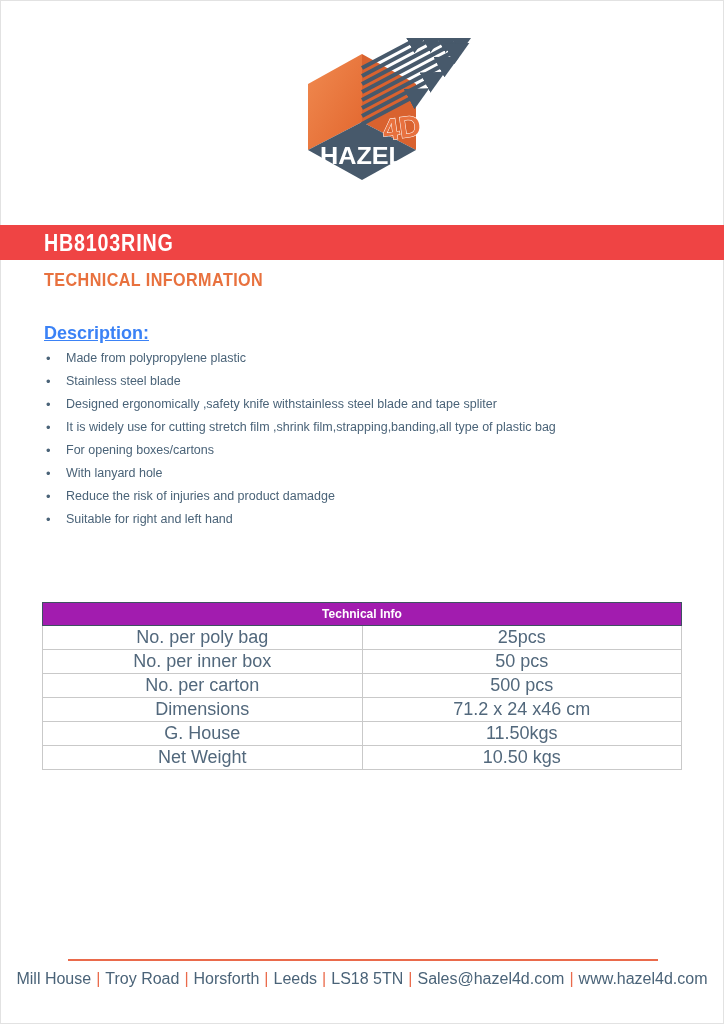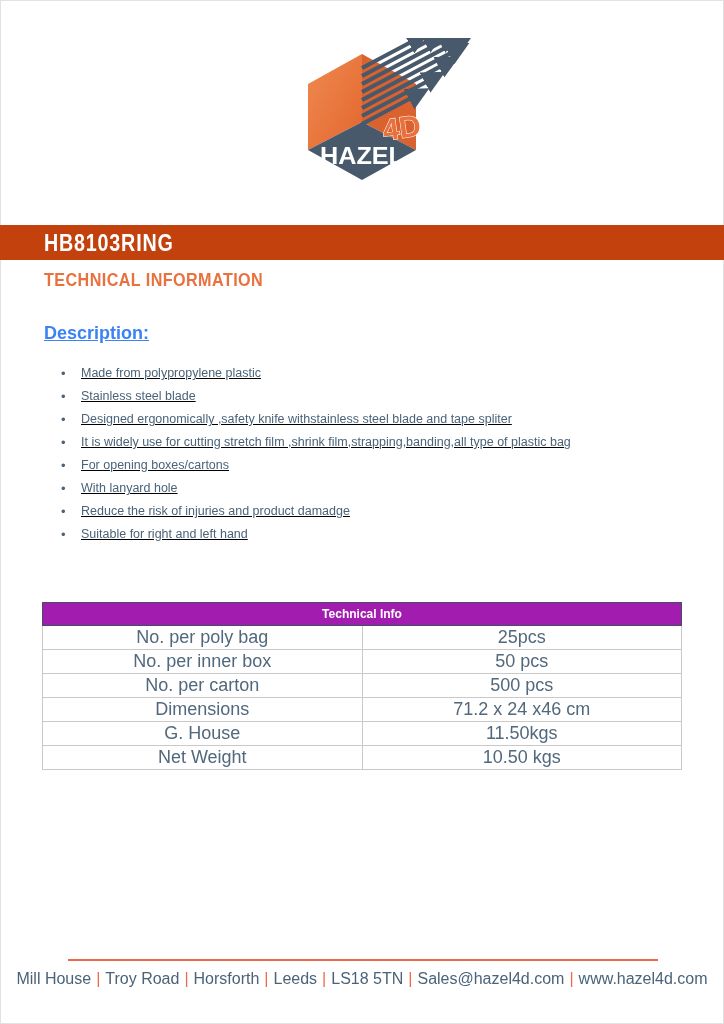--- a/index.html
+++ b/index.html
@@ -8,42 +8,42 @@
     font-family:"Liberation Sans", sans-serif; overflow:hidden;
     outline:1px solid #e2e2e2; outline-offset:-1px;
   }
 
   
   .logo { position:absolute; left:300px; top:38px; width:182px; height:152px; }
 
   
   .banner {
     position:absolute; left:0; right:0; top:225px; height:35px;
-    background:#c2410c; display:flex; align-items:center;
+    background:#ef4444; display:flex; align-items:center;
   }
   .banner-title {
     color:#ffffff; font-size:24px; font-weight:bold; margin-left:44px;
     letter-spacing:1px; transform:scaleX(0.82); transform-origin:left center;
     white-space:nowrap;
   }
 
   .section-title {
     position:absolute; left:44px; top:269px; color:#E8713E;
     font-size:19px; font-weight:bold; letter-spacing:0.5px;
     transform:scaleX(0.85); transform-origin:left top; white-space:nowrap;
   }
 
   .desc-heading {
     position:absolute; left:44px; top:323px; color:#3b82f6;
     font-size:18px; font-weight:bold; text-decoration:underline;text-align:center;
   }
 
   .bullets {
-    position:absolute; left:44px; top:347px; margin:15px; padding:0;
-    list-style:none; width:620px;text-decoration:underline;
+    position:absolute; left:44px; top:347px; margin:0; padding:0;
+    list-style:none; width:620px;
   }
   .bullets li {
     position:relative; padding-left:22px; height:23px; line-height:23px;
     font-size:12.5px; color:#4A6378; white-space:nowrap;
   }
   .bullets li::before {
     content:"\2022"; position:absolute; left:2px; top:0;
     font-size:13px; color:#4A6378;
   }
 

